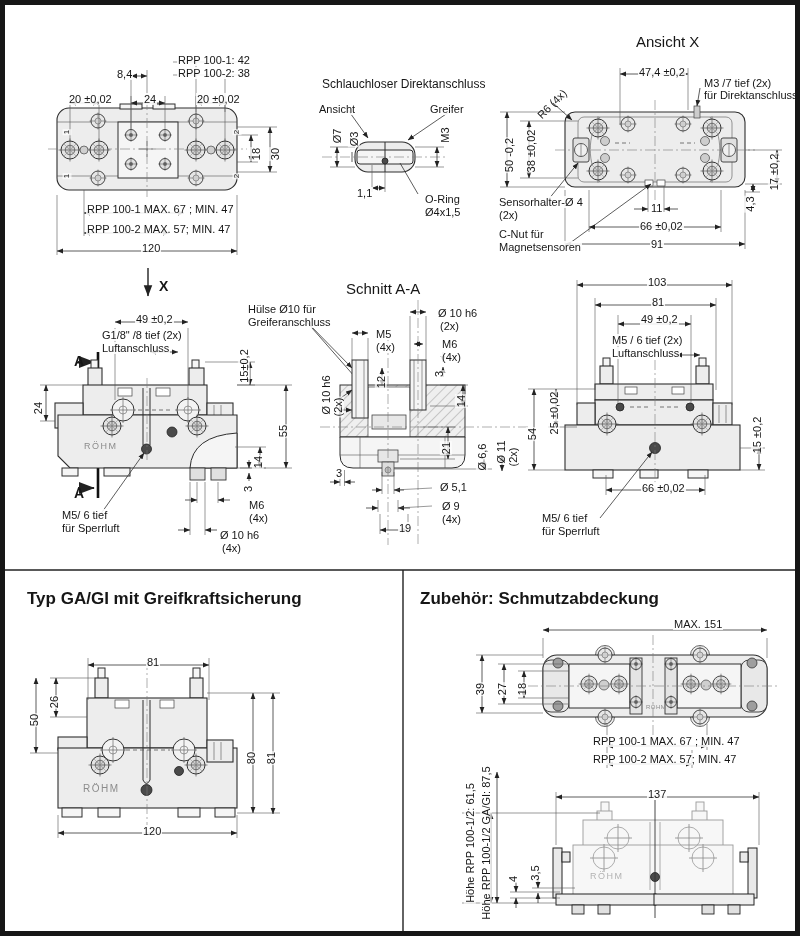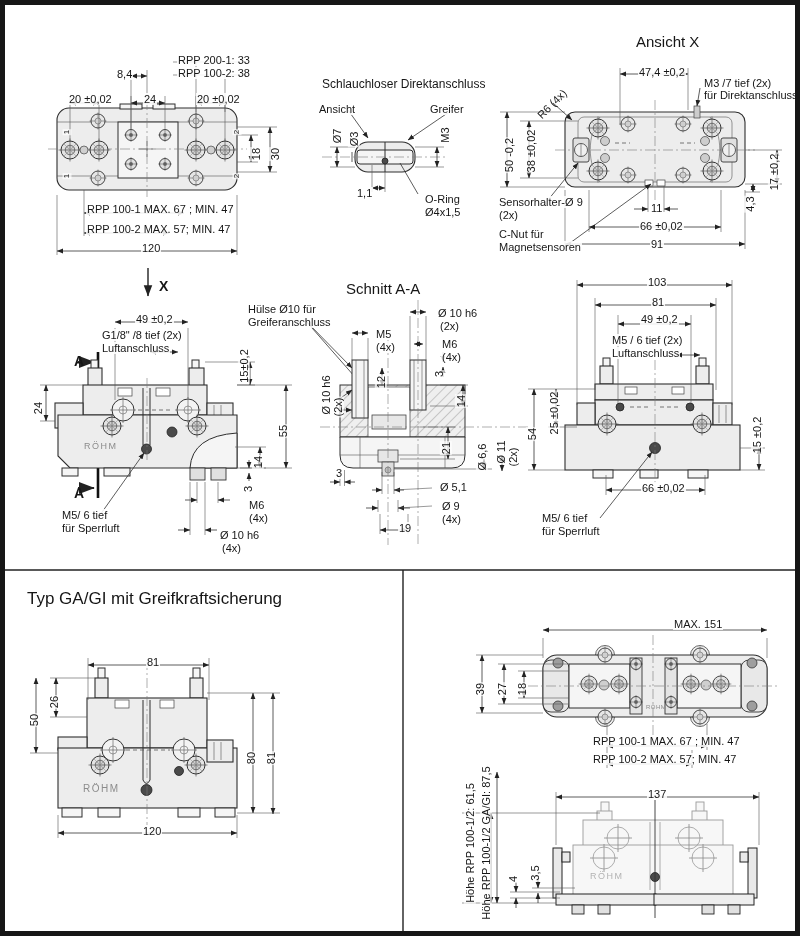--- a/index.html
+++ b/index.html
@@ -2,21 +2,21 @@
 <html><head>
 <meta charset="utf-8">
 <style>
   html,body{margin:0;padding:0;background:#cfcfcf;}
   #sheet{position:relative;width:800px;height:936px;background:#fff;border:5px solid #161616;box-sizing:border-box;overflow:hidden;font-family:"Liberation Sans",sans-serif;}
   #art{position:absolute;left:-5px;top:-5px;}
   .lbl{position:absolute;font:11px "Liberation Sans",sans-serif;color:#161616;white-space:nowrap;line-height:1.12;background:rgba(255,255,255,.88);padding:0 1px;}
   .rc{transform:translate(-50%,-50%) rotate(-90deg);transform-origin:center;background:rgba(255,255,255,.7);}
   .r45{transform:translate(-50%,-50%) rotate(-45deg);transform-origin:center;background:none;}
   .t1{font-size:15px;background:none;}
-  .t2{font-size:17px;font-weight:normal;background:none;}
+  .t2{font-size:17px;font-weight:bold;background:none;}
   .sm{font-size:8px;}
   .bold{font-weight:bold;font-size:14px;background:none;}
   .fs12{font-size:12px;}
   .logo{font-weight:normal;color:#8c8c8c;letter-spacing:1.5px;font-size:9px;background:none;}
   .logo2{font-size:10px;}
   .logo3{color:#b3b3b3;}
   .logo4{font-size:6px;letter-spacing:.5px;}
   svg .body{fill:#ededed;stroke:#2e2e2e;stroke-width:1.1;}
   svg .body2{fill:#f5f5f5;stroke:#2e2e2e;stroke-width:1;}
   svg .ln{stroke:#2e2e2e;stroke-width:1;fill:none;}
@@ -522,21 +522,21 @@
     <line x1="510" y1="892" x2="560" y2="892" class="thin"></line>
         <line x1="510" y1="898" x2="560" y2="898" class="thin"></line>
     <line x1="516" y1="882" x2="516" y2="892" class="dim" marker-end="url(#ar)"></line>
         <line x1="516" y1="908" x2="516" y2="898" class="dim" marker-end="url(#ar)"></line>
     <line x1="532" y1="888" x2="575" y2="888" class="thin"></line>
     <line x1="538" y1="878" x2="538" y2="888" class="dim" marker-end="url(#ar)"></line>
         <line x1="538" y1="903" x2="538" y2="893" class="dim" marker-end="url(#ar)"></line>
   </g>
 </svg>
 
-<div class="lbl" style="left:172px;top:49px">RPP 200-1:  33</div>
+<div class="lbl" style="left:172px;top:49px">RPP 100-1:  42</div>
 <div class="lbl" style="left:172px;top:62px">RPP 100-2:  38</div>
 <div class="lbl" style="left:111px;top:63px">8,4</div>
 <div class="lbl" style="left:63px;top:88px">20 ±0,02</div>
 <div class="lbl" style="left:138px;top:88px">24</div>
 <div class="lbl" style="left:191px;top:88px">20 ±0,02</div>
 <div class="lbl rc" style="left:251px;top:149px">18</div>
 <div class="lbl rc" style="left:270px;top:149px">30</div>
 <div class="lbl" style="left:81px;top:198px">RPP 100-1 MAX. 67 ; MIN. 47</div>
 <div class="lbl" style="left:81px;top:218px">RPP 100-2 MAX. 57; MIN. 47</div>
 <div class="lbl" style="left:136px;top:237px">120</div>
@@ -557,21 +557,21 @@
 
 <div class="lbl t1" style="left:630px;top:29px">Ansicht X</div>
 <div class="lbl" style="left:633px;top:61px">47,4 ±0,2</div>
 <div class="lbl" style="left:698px;top:72px">M3  /7 tief (2x)</div>
 <div class="lbl" style="left:698px;top:84px">für Direktanschluss</div>
 <div class="lbl r45" style="left:547px;top:99px">R6 (4x)</div>
 <div class="lbl rc" style="left:504px;top:150px">50 -0,2</div>
 <div class="lbl rc" style="left:526px;top:146px">38 ±0,02</div>
 <div class="lbl rc" style="left:769px;top:167px">17 ±0,2</div>
 <div class="lbl rc" style="left:745px;top:199px">4,3</div>
-<div class="lbl" style="left:493px;top:191px">Sensorhalter-Ø 9</div>
+<div class="lbl" style="left:493px;top:191px">Sensorhalter-Ø 4</div>
 <div class="lbl" style="left:493px;top:204px">(2x)</div>
 <div class="lbl" style="left:645px;top:197px">11</div>
 <div class="lbl" style="left:493px;top:223px">C-Nut für</div>
 <div class="lbl" style="left:493px;top:236px">Magnetsensoren</div>
 <div class="lbl" style="left:634px;top:215px">66 ±0,02</div>
 <div class="lbl" style="left:645px;top:233px">91</div>
 
 <div class="lbl bold" style="left:153px;top:274px">X</div>
 <div class="lbl" style="left:130px;top:308px">49 ±0,2</div>
 <div class="lbl" style="left:96px;top:324px">G1/8"  /8 tief (2x)</div>
@@ -629,20 +629,21 @@
 
 <div class="lbl t2" style="left:21px;top:584px">Typ GA/GI mit Greifkraftsicherung</div>
 <div class="lbl" style="left:141px;top:651px">81</div>
 <div class="lbl rc" style="left:49px;top:697px">26</div>
 <div class="lbl rc" style="left:29px;top:715px">50</div>
 <div class="lbl rc" style="left:246px;top:753px">80</div>
 <div class="lbl rc" style="left:266px;top:753px">81</div>
 <div class="lbl" style="left:137px;top:820px">120</div>
 <div class="lbl logo logo2" style="left:77px;top:778px">RÖHM</div>
 
+<div class="lbl t2" style="left:414px;top:584px">Zubehör: Schmutzabdeckung</div>
 <div class="lbl" style="left:668px;top:613px">MAX. 151</div>
 <div class="lbl rc" style="left:475px;top:684px">39</div>
 <div class="lbl rc" style="left:497px;top:684px">27</div>
 <div class="lbl rc" style="left:517px;top:684px">18</div>
 <div class="lbl" style="left:587px;top:730px">RPP 100-1 MAX. 67 ; MIN. 47</div>
 <div class="lbl" style="left:587px;top:748px">RPP 100-2 MAX. 57; MIN. 47</div>
 <div class="lbl" style="left:642px;top:783px">137</div>
 <div class="lbl rc" style="left:465px;top:838px">Höhe RPP 100-1/2:  61,5</div>
 <div class="lbl rc" style="left:481px;top:838px">Höhe RPP 100-1/2 GA/GI:  87,5</div>
 <div class="lbl rc" style="left:508px;top:874px">4</div>

